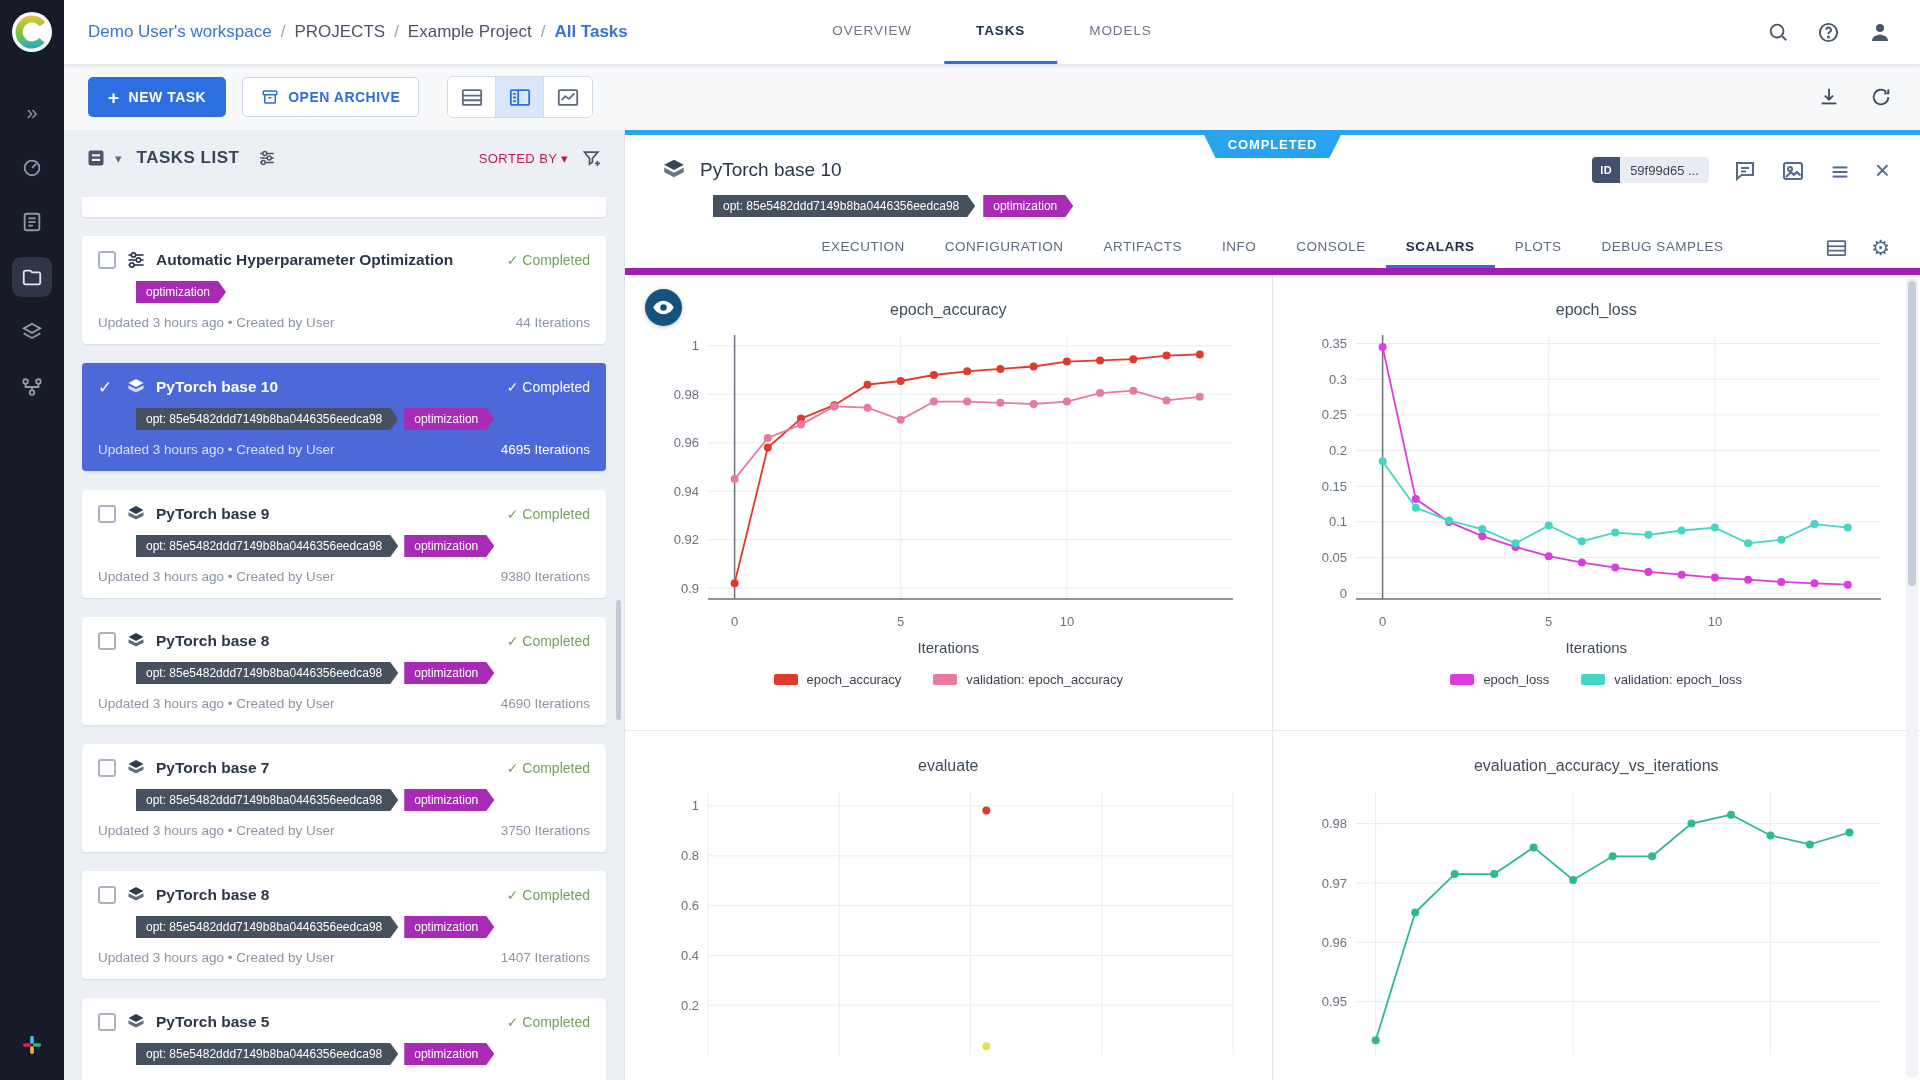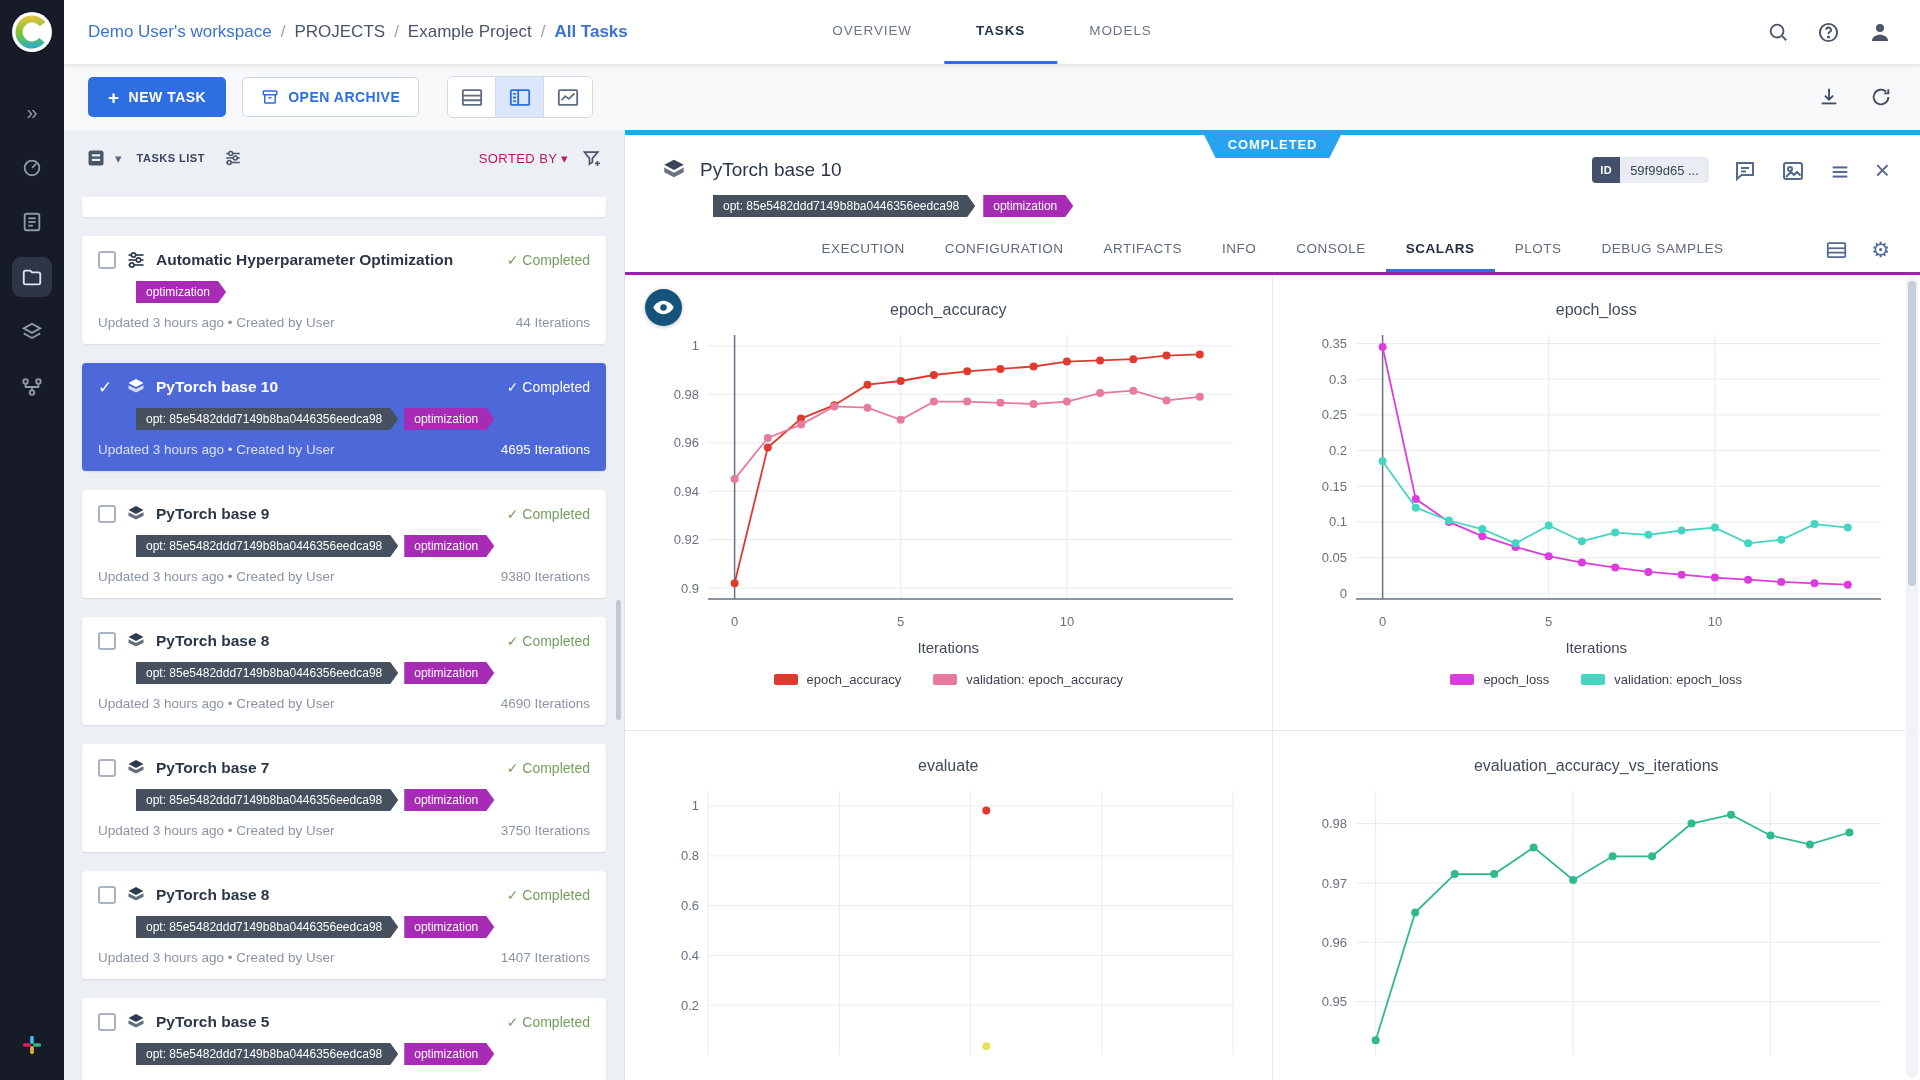--- a/index.html
+++ b/index.html
@@ -40,21 +40,21 @@
 .vt-btn.active{background:#d9e6fb;color:#2d6ee0}
 .toolbar-right{margin-left:auto;display:flex;gap:30px;color:#3f4b5f;align-items:center;padding-right:4px}
 
 
 .content{flex:1;display:flex;min-height:0}
 
 
 .tasks-panel{width:560px;background:#eceff4;display:flex;flex-direction:column;position:relative;flex-shrink:0}
 .tp-header{height:56px;display:flex;align-items:center;padding:0 22px;gap:9px;flex-shrink:0}
 .tp-caret{color:#5d6b82;font-size:13px;cursor:pointer}
-.tp-title{font-size:11px;font-weight:700;color:#39455a;letter-spacing:.5px;margin-left:6px}
+.tp-title{font-size:17px;font-weight:700;color:#39455a;letter-spacing:.5px;margin-left:6px}
 .tp-tune{color:#4a5568;margin-left:10px;display:flex;cursor:pointer}
 .tp-right{margin-left:auto;display:flex;align-items:center;gap:14px}
 .sorted-by{font-size:13px;color:#be185d;letter-spacing:.4px;cursor:pointer}
 .tp-list{flex:1;overflow:hidden;padding:11px 18px;position:relative}
 .partial-card{height:20px;background:#fff;border-radius:0 0 4px 4px;margin-bottom:19px;box-shadow:0 1px 2px rgba(20,30,50,.07)}
 .task-card{background:#fff;border-radius:4px;margin-bottom:19px;padding:12px 16px;box-shadow:0 1px 2px rgba(20,30,50,.1);cursor:pointer;height:108px}
 .task-card.selected{background:#4d68d8}
 .card-row1{display:flex;align-items:center;gap:10px;height:24px}
 .card-checkbox{width:18px;height:18px;border:2px solid #a9b2c2;border-radius:3px;flex-shrink:0;cursor:pointer}
 .card-check{color:#fff;font-size:17px;width:18px;flex-shrink:0;cursor:pointer;line-height:1}
@@ -80,21 +80,21 @@
 .ribbon{position:absolute;top:0;left:50%;transform:translateX(-50%);background:#29a3ef;color:#fff;font-size:13px;font-weight:700;letter-spacing:.9px;padding:7px 26px 6px;clip-path:polygon(0 0,100% 0,calc(100% - 14px) 100%,14px 100%);z-index:5}
 .detail-header{display:flex;align-items:center;padding:22px 30px 0 36px;gap:13px;flex-shrink:0}
 .detail-title-icon{color:#39455a;display:flex}
 .detail-title{font-size:19px;color:#2b3748;font-weight:500}
 .detail-right{margin-left:auto;display:flex;align-items:flex-end;gap:24px;color:#55688e}
 .id-pill{display:flex;align-items:center;background:#e9edf3;border-radius:4px;overflow:hidden;height:26px;cursor:pointer}
 .id-label{background:#42506b;color:#fff;font-size:11px;font-weight:700;padding:0 8px;height:100%;display:flex;align-items:center;letter-spacing:.5px}
 .id-value{padding:0 10px;font-size:13px;color:#3a4456;white-space:nowrap}
 .close-x{font-size:26px;color:#55688e;line-height:1;cursor:pointer}
 .detail-tags{display:flex;gap:8px;margin:10px 0 0 88px;height:26px;align-items:center;flex-shrink:0}
-.detail-tabs{display:flex;justify-content:center;align-items:stretch;height:48px;margin-top:8px;border-bottom:3px solid #a21caf;position:relative;flex-shrink:0}
+.detail-tabs{display:flex;justify-content:center;align-items:stretch;height:48px;margin-top:8px;border-bottom:7px solid #a21caf;position:relative;flex-shrink:0}
 .d-tab{display:flex;align-items:center;padding:0 20px;font-size:13.5px;letter-spacing:.5px;color:#5f6a7d;border-bottom:3px solid transparent;cursor:pointer;white-space:nowrap}
 .d-tab.active{color:#222e45;font-weight:700;border-bottom-color:#2d6ee0}
 .tabs-icons{position:absolute;right:30px;top:0;height:100%;display:flex;align-items:center;gap:24px;color:#55688e}
 .gear{font-size:21px;color:#4c6c9c;line-height:1;cursor:pointer}
 
 .charts{flex:1;position:relative;overflow:hidden}
 .charts-grid{display:grid;grid-template-columns:1fr 1fr}
 .chart-cell{min-height:456px;display:flex;flex-direction:column;align-items:center;border-bottom:1px solid #e6e8ed;padding-bottom:4px}
 .chart-cell:nth-child(odd){border-right:1px solid #e6e8ed}
 .chart-title{margin-top:26px;font-size:16px;color:#414b5a}

